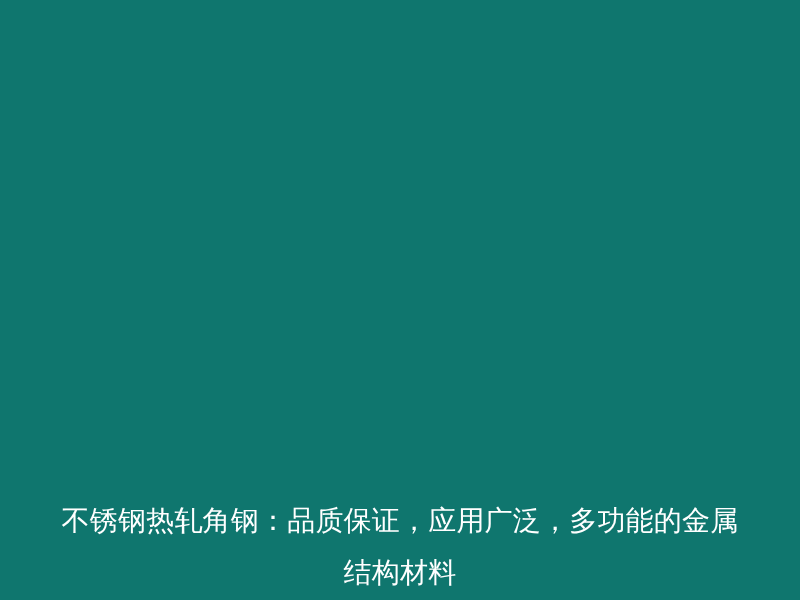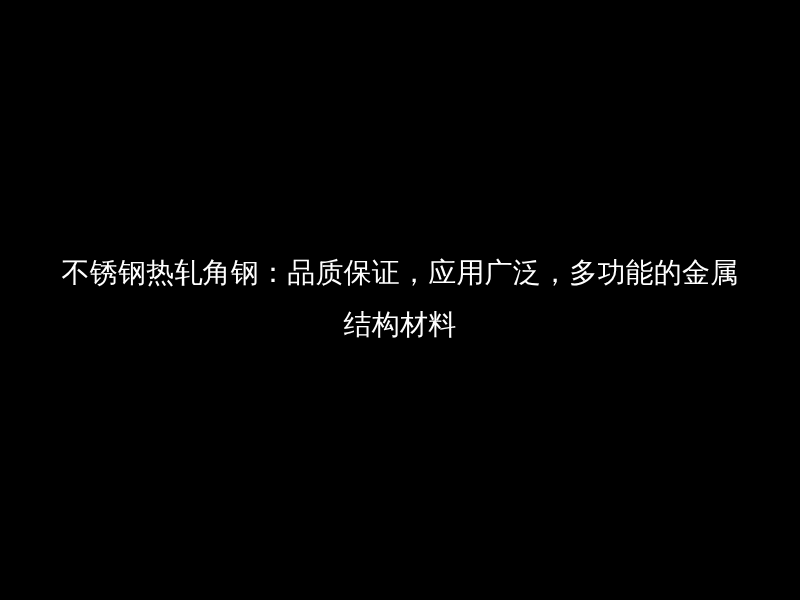--- a/index.html
+++ b/index.html
@@ -13,23 +13,23 @@
     height: 600px;
     overflow: hidden;
     font-family: "Liberation Sans", "DejaVu Sans", sans-serif;
   }
 
   .banner {
     position: relative;
     box-sizing: border-box;
     width: 800px;
     height: 600px;
-    background-color: #000000;
+    background-color: #0f766e;
     display: flex;
-    align-items: center;
+    align-items: flex-end;
     justify-content: center;
     overflow: hidden;
   }
 
   .title-block {
     width: 700px;
     margin: 0;
     padding: 0;
     
     transform: translateY(-1px);

